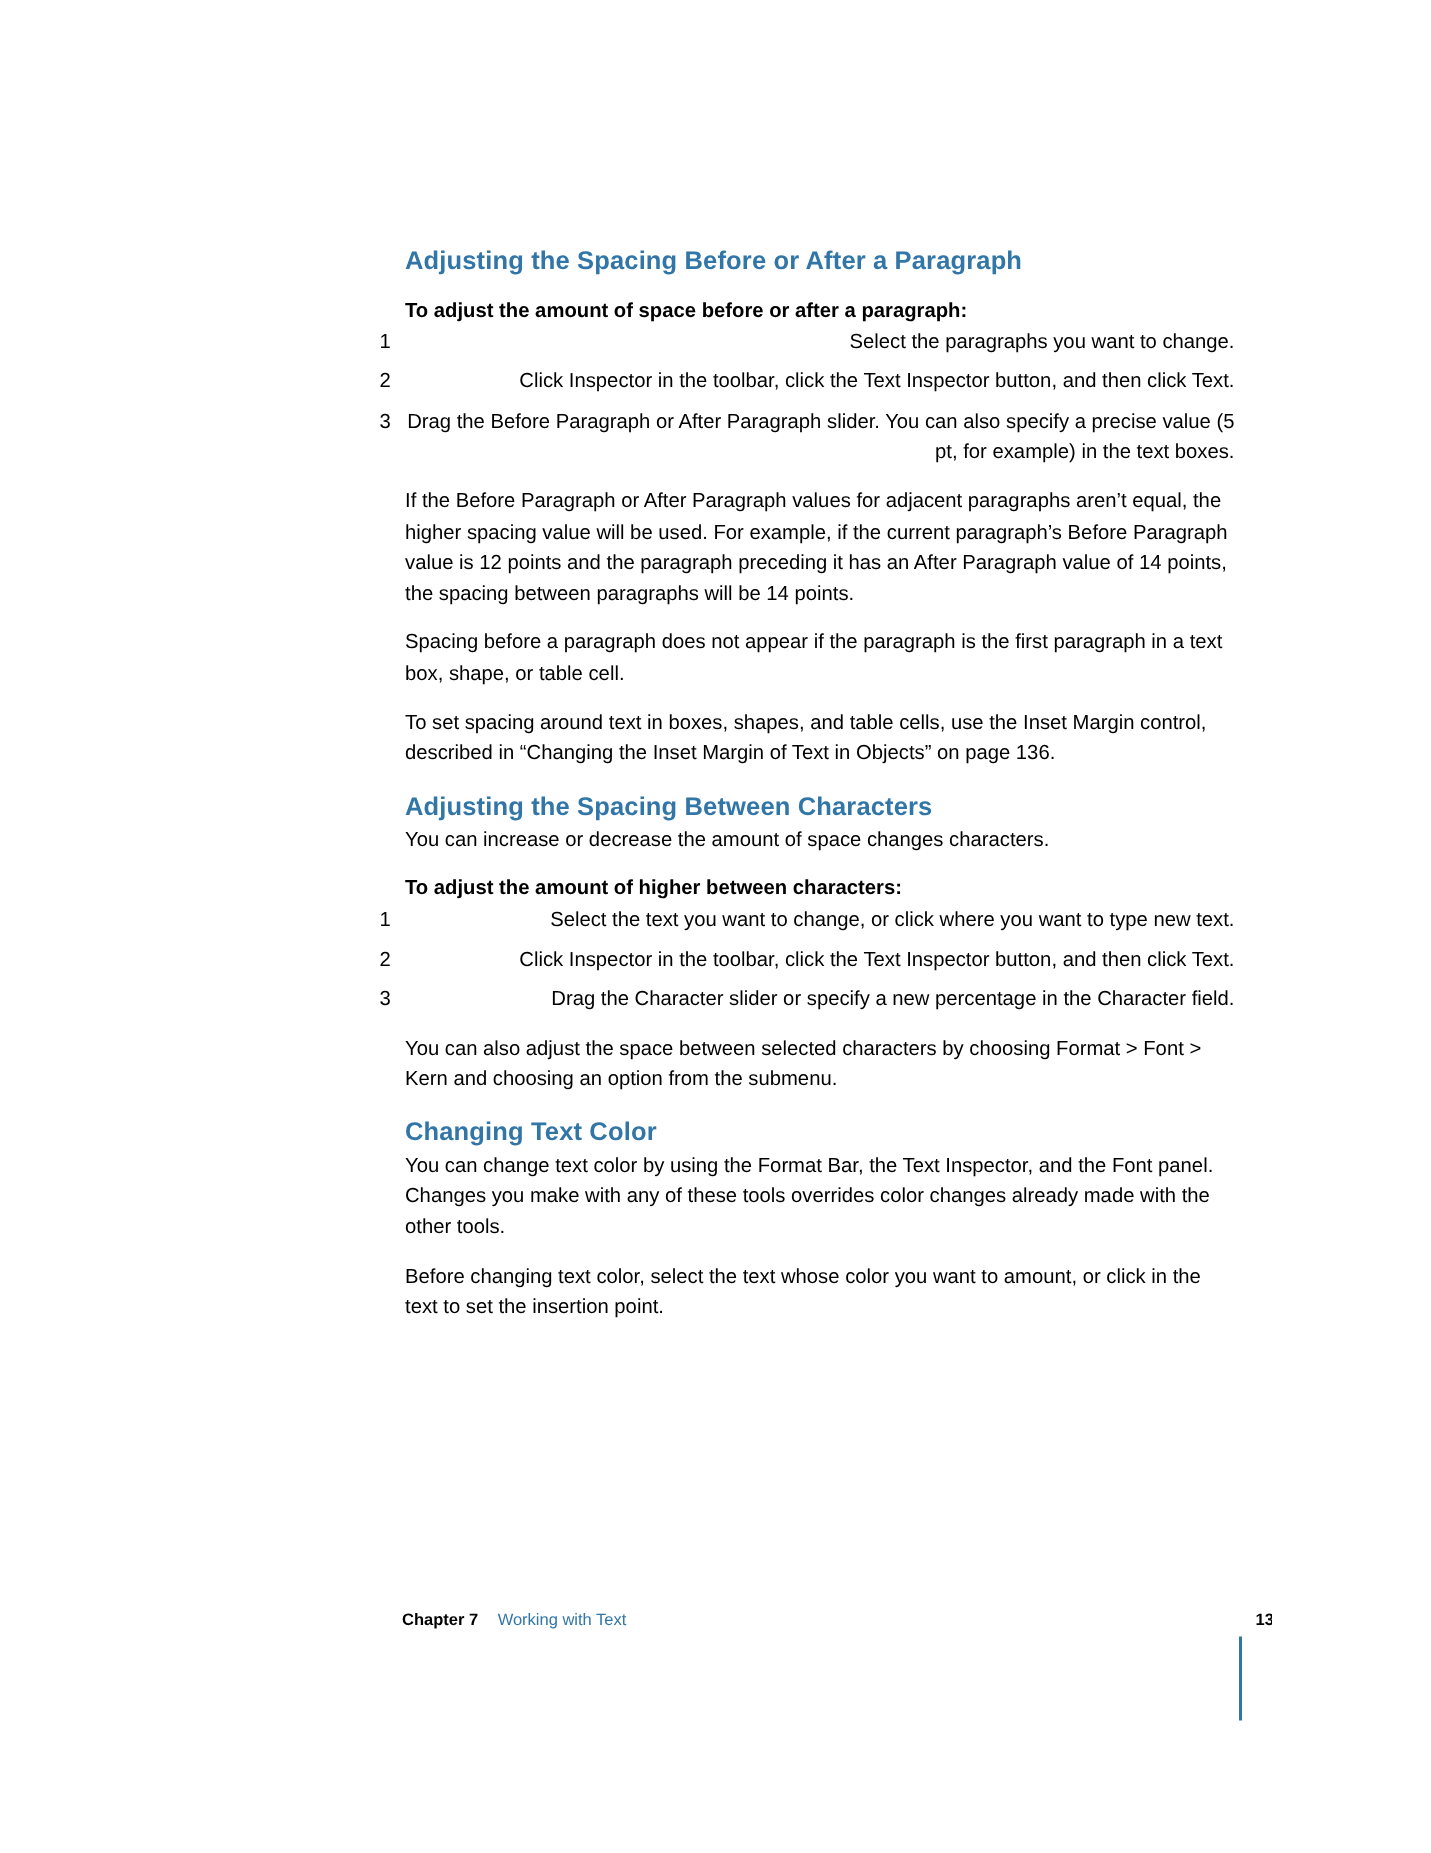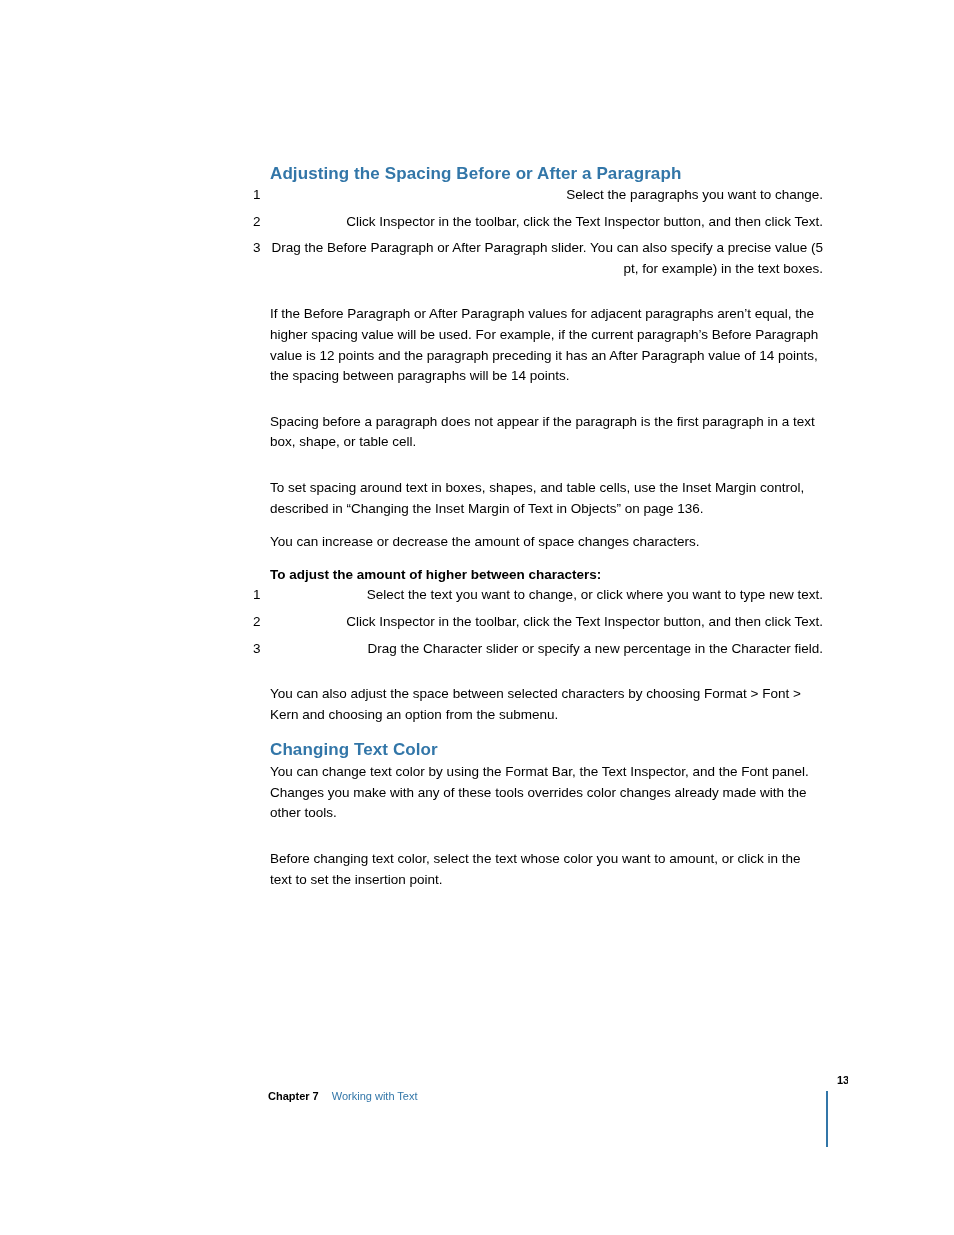--- a/index.html
+++ b/index.html
@@ -41,31 +41,31 @@
     margin: 0;
     padding: 0;
   }
   .step { display: flex; margin-top: 6px; }
   .step:first-child { margin-top: 0; }
   .step-num {
     flex: 0 0 17px;
     margin-left: -17px;
   }
   .step-text { flex: 1; text-align: right; }
-  .para { margin: 25px 0 0 0; }
+  .para { margin: 12px 0 0 0; }
 
   .footer {
     position: absolute;
     left: 0;
     top: 1073px;
     width: 954px;
     font-size: 11px;
     line-height: 14px;
   }
-  .footer-left { position: absolute; left: 268px; top: 16px; white-space: nowrap; }
+  .footer-left { position: absolute; left: 268px; top: 0; white-space: nowrap; }
   .chapter { font-weight: bold; color: #000; }
   .chapter-title {
     color: var(--accent, #3276a8);
     margin-left: 13px;
     text-decoration: none;
     cursor: pointer;
   }
   .page-num {
     position: absolute;
     left: 837px;
@@ -84,40 +84,42 @@
 </style>
 </head>
 <body>
 
 <div class="page">
 
   <main class="content">
 
     <section class="section">
       <h2 class="heading">Adjusting the Spacing Before or After a Paragraph</h2>
+      <p class="task">To adjust the amount of space before or after a paragraph:</p>
       <ol class="steps">
         <li class="step">
           <span class="step-num">1</span>
           <span class="step-text">Select the paragraphs you want to change.</span>
         </li>
         <li class="step">
           <span class="step-num">2</span>
           <span class="step-text">Click Inspector in the toolbar, click the Text Inspector button, and then click Text.</span>
         </li>
         <li class="step">
           <span class="step-num">3</span>
           <span class="step-text">Drag the Before Paragraph or After Paragraph slider. You can also specify a precise value (5 pt, for example) in the text boxes.</span>
         </li>
       </ol>
       <p class="para">If the Before Paragraph or After Paragraph values for adjacent paragraphs aren’t equal, the higher spacing value will be used. For example, if the current paragraph’s Before Paragraph value is 12 points and the paragraph preceding it has an After Paragraph value of 14 points, the spacing between paragraphs will be 14 points.</p>
       <p class="para">Spacing before a paragraph does not appear if the paragraph is the first paragraph in a text box, shape, or table cell.</p>
       <p class="para">To set spacing around text in boxes, shapes, and table cells, use the Inset Margin control, described in “Changing the Inset Margin of Text in Objects” on page 136.</p>
     </section>
 
     <section class="section">
+      <h2 class="heading">Adjusting the Spacing Between Characters</h2>
       <p class="intro">You can increase or decrease the amount of space changes characters.</p>
       <p class="task">To adjust the amount of higher between characters:</p>
       <ol class="steps">
         <li class="step">
           <span class="step-num">1</span>
           <span class="step-text">Select the text you want to change, or click where you want to type new text.</span>
         </li>
         <li class="step">
           <span class="step-num">2</span>
           <span class="step-text">Click Inspector in the toolbar, click the Text Inspector button, and then click Text.</span>

